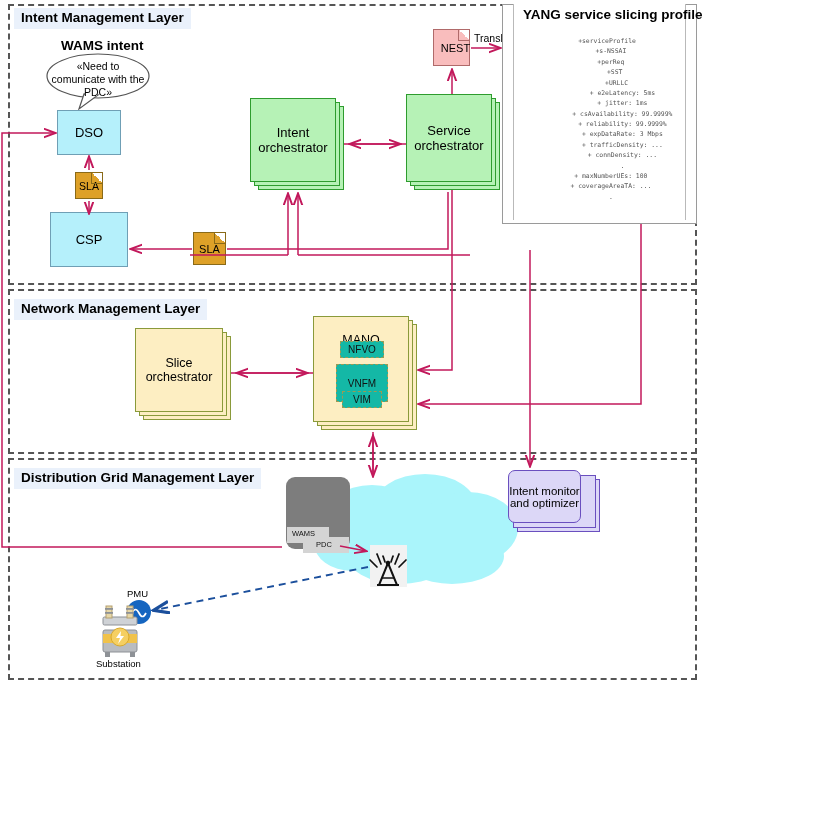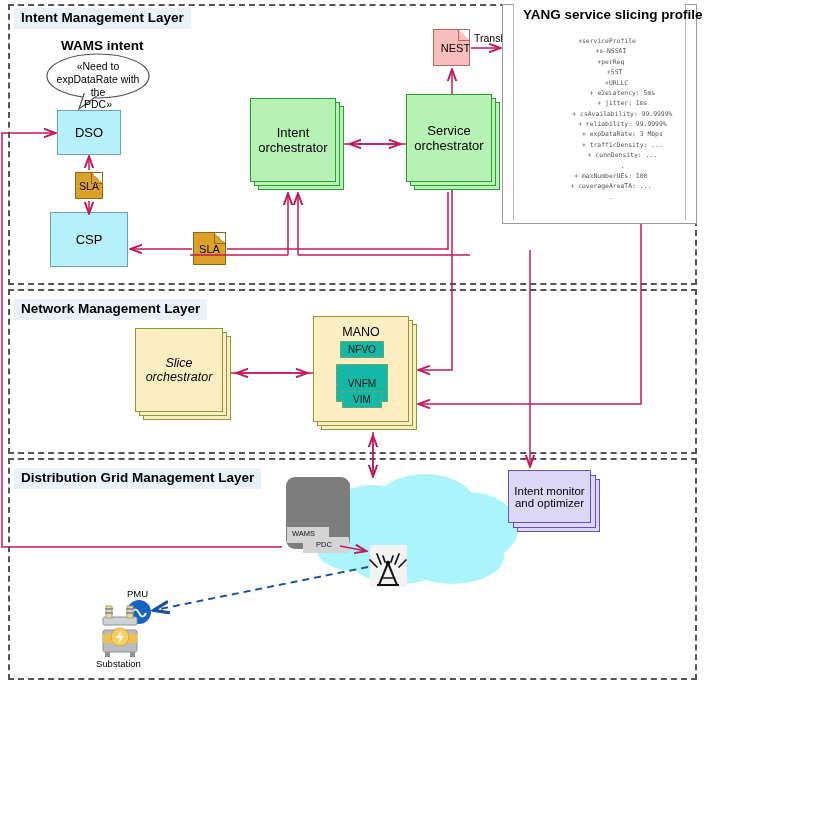--- a/index.html
+++ b/index.html
@@ -78,21 +78,21 @@
   <div class="bold-label" style="left:61px;top:38px;">WAMS intent</div>
 
   <svg class="overlay">
     <ellipse cx="98" cy="76" rx="51" ry="22" fill="#ffffff" stroke="#555" stroke-width="1.2"></ellipse>
     <path d="M84,94 L79,109 L98,95 Z" fill="#ffffff" stroke="#555" stroke-width="1.2"></path>
     <path d="M85,94 L97,95" stroke="#ffffff" stroke-width="2.4"></path>
   </svg>
   <div style="position:absolute;left:48px;top:60px;width:100px;text-align:center;
               font-size:10.5px;line-height:1.22;color:#000;">
     <div>«Need to</div>
-    <div>expDataRate with the</div>
+    <div>comunicate with the</div>
     <div>PDC»</div>
   </div>
 
   <div class="node blue-box" style="left:57px;top:110px;width:64px;height:45px;">DSO</div>
 
   <div class="node blue-box" style="left:50px;top:212px;width:78px;height:55px;">CSP</div>
 
   <div class="note" style="left:75px;top:172px;width:28px;height:27px;background:#dea128;
               border:1px solid #8a6a18;">
     <span style="font-size:10.5px;">SLA</span>
@@ -154,33 +154,33 @@
         + trafficDensity: ...
         + connDensity: ...
         .
   + maxNumberUEs: 100
   + coverageAreaTA: ...
   .</div>
 
   <div class="stack" style="left:135px;top:328px;width:96px;height:92px;">
     <div class="sh yellow" style="left:8px;top:8px;width:88px;height:84px;"></div>
     <div class="sh yellow" style="left:4px;top:4px;width:88px;height:84px;"></div>
-    <div class="front yellow" style="width:88px;height:84px;font-size:12.5px;font-style:italic;">
+    <div class="front yellow" style="width:88px;height:84px;font-size:12.5px;">
       <div>
         <div>Slice</div>
         <div>orchestrator</div>
       </div>
     </div>
   </div>
 
   <div class="stack" style="left:313px;top:316px;width:104px;height:114px;">
     <div class="sh yellow" style="left:8px;top:8px;width:96px;height:106px;"></div>
     <div class="sh yellow" style="left:4px;top:4px;width:96px;height:106px;"></div>
     <div class="front yellow" style="width:96px;height:106px;display:block;">
-      <div style="text-align:center;font-size:12.5px;margin-top:8px;">MANO</div>
+      <div style="text-align:center;font-size:12.5px;margin-top:16px;">MANO</div>
       <div class="inner" style="left:26px;top:24px;width:44px;height:17px;">NFVO</div>
       <div class="inner" style="left:22px;top:47px;width:52px;height:38px;">VNFM</div>
       <div class="inner" style="left:28px;top:74px;width:40px;height:17px;">VIM</div>
     </div>
   </div>
 
   <svg class="overlay">
     <g fill="#aaf5fb">
       <ellipse cx="372" cy="520" rx="50" ry="35"></ellipse>
       <ellipse cx="425" cy="508" rx="52" ry="34"></ellipse>
@@ -236,21 +236,21 @@
       <path d="M121,631 L116,638 L120,638 L118,644 L124,636 L120.5,636 Z" fill="#ffffff"></path>
       <rect x="105" y="652" width="5" height="5" fill="#8d9196"></rect>
       <rect x="130" y="652" width="5" height="5" fill="#8d9196"></rect>
     </g>
   </svg>
   <div class="plain-label" style="left:96px;top:658px;font-size:9.5px;text-align:center;">Substation</div>
 
   <div class="stack" style="left:508px;top:470px;width:92px;height:62px;">
     <div class="sh purple" style="left:9px;top:9px;width:83px;height:53px;"></div>
     <div class="sh purple" style="left:5px;top:5px;width:83px;height:53px;"></div>
-    <div class="front purple" style="width:83px;height:53px;font-size:11.5px;">
+    <div class="front purple" style="width:73px;height:53px;font-size:11.5px;border-radius:7px;">
       <div>
         <div>Intent monitor</div>
         <div>and optimizer</div>
       </div>
     </div>
   </div>
 
   <svg class="overlay">
     <defs>
       <marker id="ah" markerWidth="9" markerHeight="9" refX="7.6" refY="3.2" orient="auto" markerUnits="strokeWidth">

